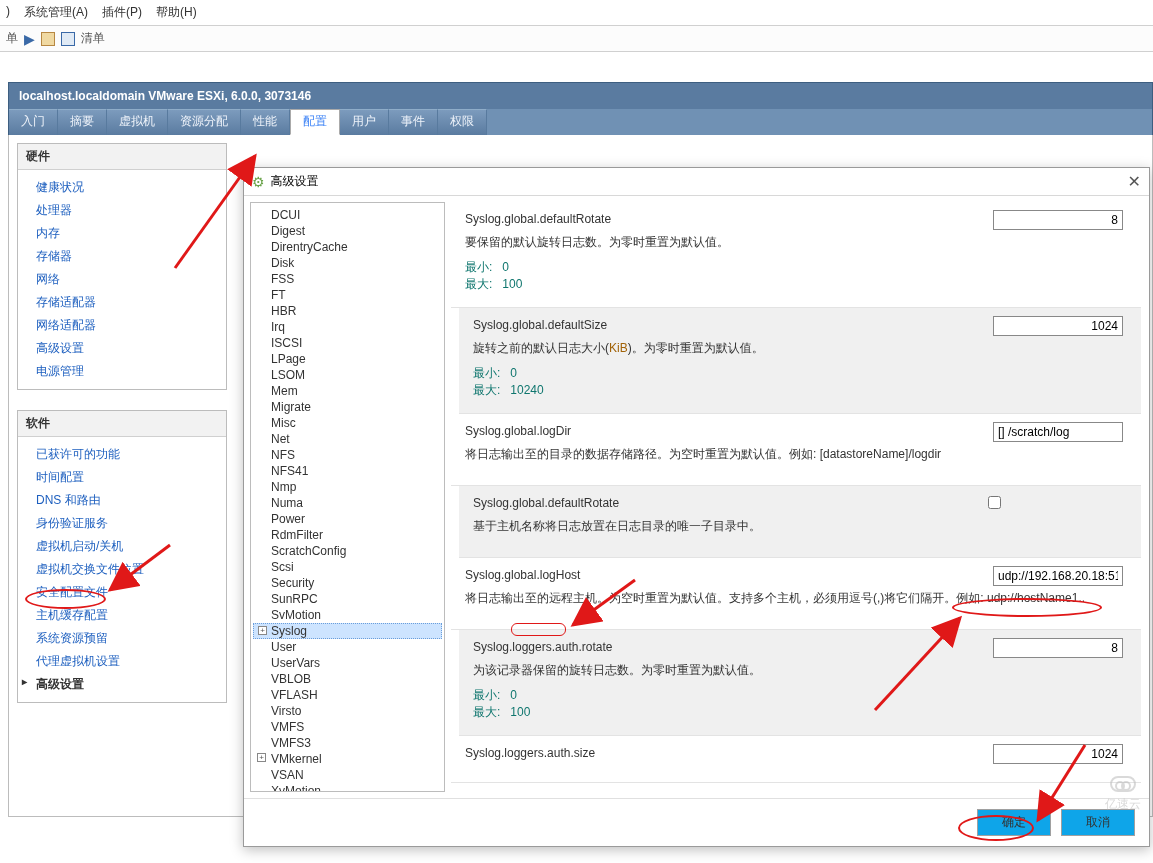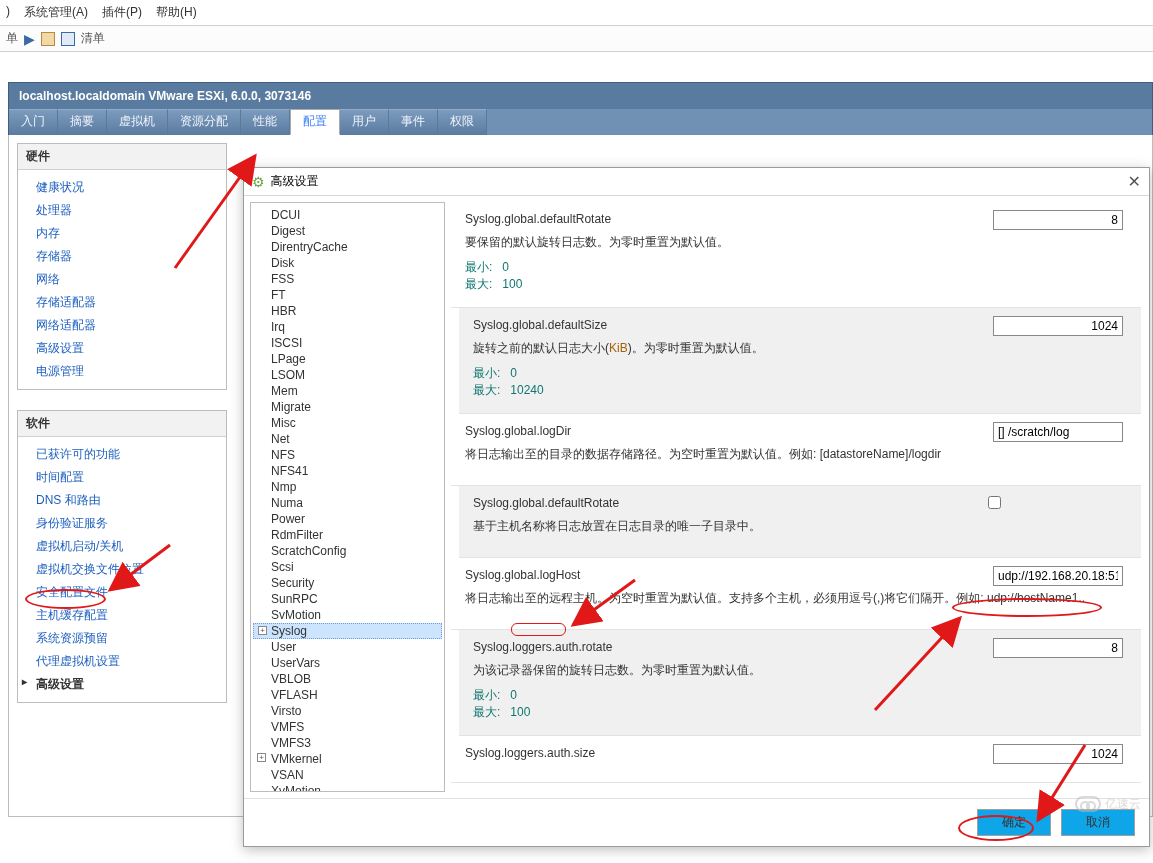--- a/index.html
+++ b/index.html
@@ -64,21 +64,21 @@
 .setting-input-text { position: absolute; right: 18px; top: 8px; width: 130px; border: 1px solid #888; padding: 2px 4px; background: #fff; font-size: 12px; }
 .setting-checkbox { position: absolute; right: 140px; top: 10px; width: 13px; height: 13px; }
 .setting-range { display: flex; color: #0f766e; flex-direction: column; }
 
 .dialog-footer { display: flex; justify-content: flex-end; gap: 10px; padding: 10px 14px; }
 .btn { min-width: 74px; padding: 4px 10px; background: #0ea5e9; border: 1px solid #a0a0a0; cursor: pointer; color: #333; }
 .arrow-svg { position: absolute; pointer-events: none; }
 .ring-oval { position: absolute; border: 2px solid #e01818; border-radius: 50%; pointer-events: none; }
 
 
-.watermark { position: absolute; right: 12px; bottom: 50px; opacity: 0.55; color: #bbb; font-size: 16px; display: flex; gap: 4px; pointer-events: none; }
+.watermark { position: absolute; right: 12px; bottom: 50px; opacity: 0.55; color: #bbb; font-size: 16px; display: flex; align-items: center; gap: 4px; pointer-events: none; flex-direction: column; }
 .watermark .cloud { width: 26px; height: 16px; border: 2px solid #bbb; border-radius: 10px; position: relative; }
 .watermark .cloud::before, .watermark .cloud::after { content:""; position:absolute; border:2px solid #bbb; border-radius:50%; }
 .watermark .cloud::before { width:6px; height:6px; left:3px; top:3px; }
 .watermark .cloud::after { width:6px; height:6px; right:3px; top:3px; }
 </style>
 </head>
 <body>
 
 <div class="menubar">
   <span>)</span>

